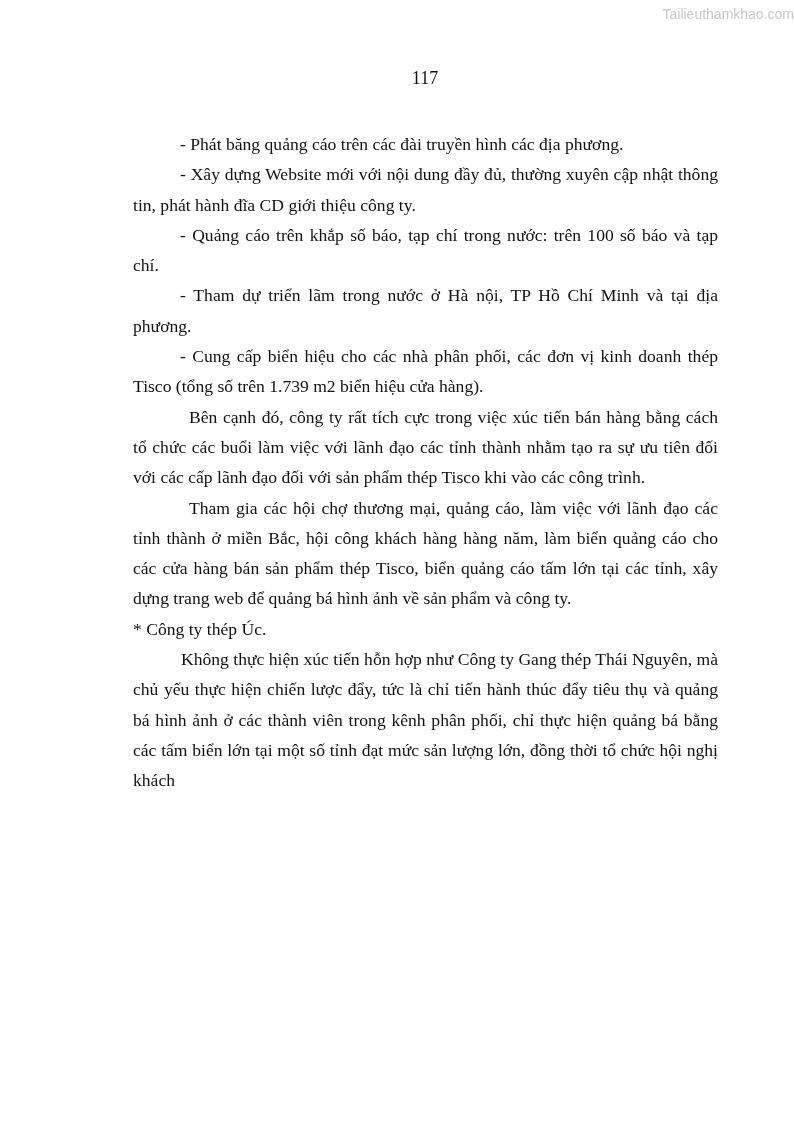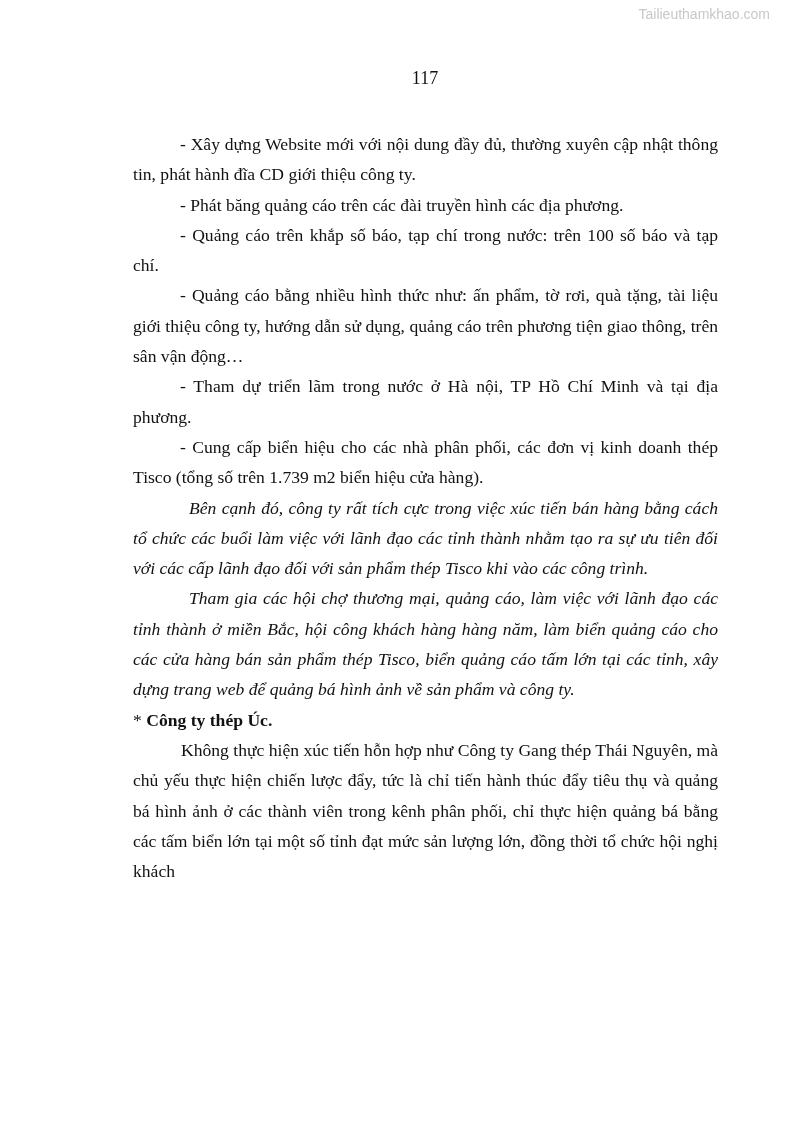--- a/index.html
+++ b/index.html
@@ -11,21 +11,21 @@
       width: 794px;
       height: 1123px;
       position: relative;
       overflow: hidden;
       font-family: "Liberation Serif", "DejaVu Serif", serif;
       color: #111111;
     }
     .watermark {
       position: absolute;
       top: 6px;
-      right: 24px;
+      right: 0;
       font-family: "Liberation Sans", "DejaVu Sans", sans-serif;
       font-size: 14px;
       color: #c8c8c8;
       letter-spacing: 0px;
     }
     .page-number {
       position: absolute;
       top: 68px;
       left: 0;
       width: 850px;
@@ -40,44 +40,43 @@
       width: 585px;
       font-size: 17.6px;
       line-height: 30.3px;
       text-align: justify;
     }
     .content p {
       margin: 0;
     }
     .indent-large { text-indent: 47px; }
     .indent-bullet { text-indent: 47px; }
-    .indent-mid { text-indent: 56px; font-style: italic; }
+    .indent-mid { text-indent: 56px; }
     .indent-deep { text-indent: 48px; }
     .heading {
       font-weight: normal;
     }
     .heading b {
-      font-weight: bold;
+      font-weight: normal;
       margin-top: 48px;
     }
     .last-line-justify {
       text-align-last: justify;
     }
   </style>
 </head>
 <body>
 
 <div class="watermark">Tailieuthamkhao.com</div>
 
 <div class="page-number">117</div>
 
 <div class="content">
+  <p class="indent-bullet">- Phát băng quảng cáo trên các đài truyền hình các địa phương.</p>
   <p class="indent-bullet">- Xây dựng Website mới với nội dung đầy đủ, thường xuyên cập nhật thông tin, phát hành đĩa CD giới thiệu công ty.</p>
-  <p class="indent-bullet">- Phát băng quảng cáo trên các đài truyền hình các địa phương.</p>
   <p class="indent-bullet">- Quảng cáo trên khắp số báo, tạp chí trong nước: trên 100 số báo và tạp chí.</p>
-  <p class="indent-bullet">- Quảng cáo bằng nhiều hình thức như: ấn phẩm, tờ rơi, quà tặng, tài liệu giới thiệu công ty, hướng dẫn sử dụng, quảng cáo trên phương tiện giao thông, trên sân vận động…</p>
   <p class="indent-bullet">- Tham dự triển lãm trong nước ở Hà nội, TP Hồ Chí Minh và tại địa phương.</p>
   <p class="indent-bullet">- Cung cấp biển hiệu cho các nhà phân phối, các đơn vị kinh doanh thép Tisco (tổng số trên 1.739 m2 biển hiệu cửa hàng).</p>
   <p class="indent-mid">Bên cạnh đó, công ty rất tích cực trong việc xúc tiến bán hàng bằng cách tổ chức các buổi làm việc với lãnh đạo các tỉnh thành nhằm tạo ra sự ưu tiên đối với các cấp lãnh đạo đối với sản phẩm thép Tisco khi vào các công trình.</p>
   <p class="indent-mid">Tham gia các hội chợ thương mại, quảng cáo, làm việc với lãnh đạo các tỉnh thành ở miền Bắc, hội công khách hàng hàng năm, làm biển quảng cáo cho các cửa hàng bán sản phẩm thép Tisco, biển quảng cáo tấm lớn tại các tỉnh, xây dựng trang web để quảng bá hình ảnh về sản phẩm và công ty.</p>
   <p class="heading"><span>* </span><b>Công ty thép Úc.</b></p>
   <p class="indent-deep last-line-justify">Không thực hiện xúc tiến hỗn hợp như Công ty Gang thép Thái Nguyên, mà chủ yếu thực hiện chiến lược đẩy, tức là chỉ tiến hành thúc đẩy tiêu thụ và quảng bá hình ảnh ở các thành viên trong kênh phân phối, chỉ thực hiện quảng bá bằng các tấm biển lớn tại một số tỉnh đạt mức sản lượng lớn, đồng thời tổ chức hội nghị khách</p>
 </div>
 
 </body></html>

